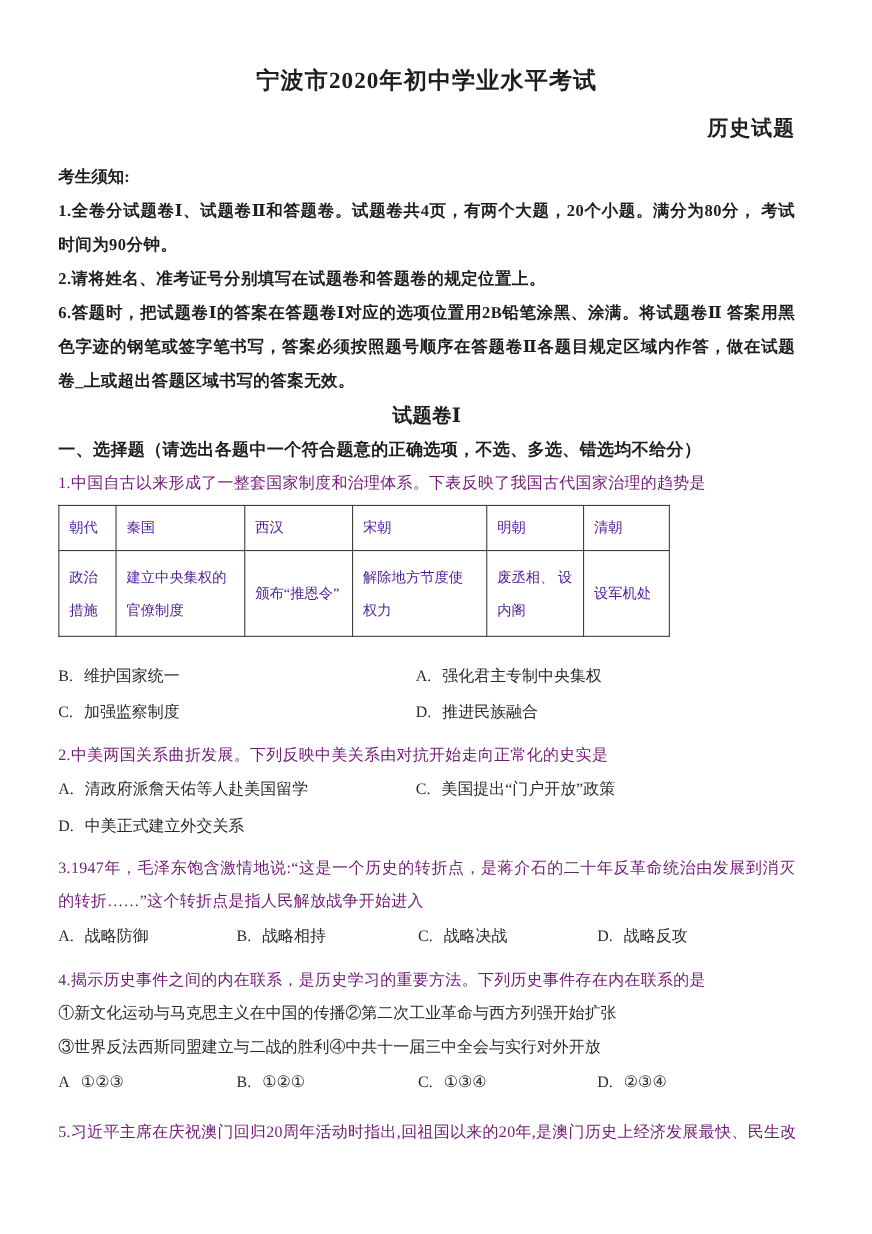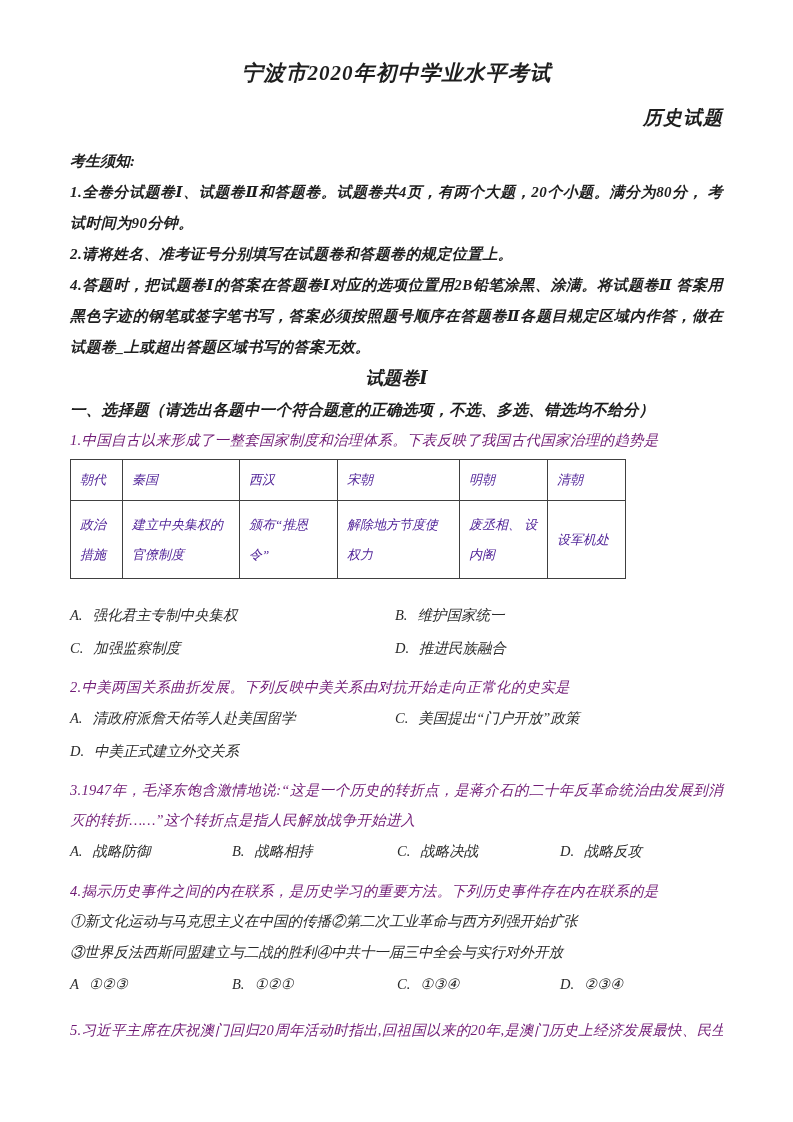--- a/index.html
+++ b/index.html
@@ -7,21 +7,21 @@
   .page {
     position: relative;
     width: 793px;
     height: 1122px;
     margin: 0 auto;
     background: #ffffff;
     font-family: "Liberation Serif", "DejaVu Serif", serif;
     color: #1e1e1e;
     overflow: hidden;
   }
-  .content { padding: 58px 70px 0 70px; font-style: italic; }
+  .content { padding: 58px 70px 0 53px; }
 
   .doc-title {
     font-size: 21px;
     font-weight: bold;
     text-align: center;
     letter-spacing: 1px;
     line-height: 30px;
   }
   .doc-subtitle {
     font-size: 19px;
@@ -123,21 +123,21 @@
 <div class="page">
   <div class="content">
 
     <div class="doc-title">宁波市2020年初中学业水平考试</div>
     <div class="doc-subtitle">历史试题</div>
 
     <div class="notices">
       <div class="notice-heading">考生须知:</div>
       <div class="notice">1.全卷分试题卷Ⅰ、试题卷Ⅱ和答题卷。试题卷共4页，有两个大题，20个小题。满分为80分， 考试时间为90分钟。</div>
       <div class="notice">2.请将姓名、准考证号分别填写在试题卷和答题卷的规定位置上。</div>
-      <div class="notice">4.答题时，把试题卷Ⅰ的答案在答题卷Ⅰ对应的选项位置用2B铅笔涂黑、涂满。将试题卷Ⅱ 答案用黑色字迹的钢笔或签字笔书写，答案必须按照题号顺序在答题卷Ⅱ各题目规定区域内作答，做在试题卷_上或超出答题区域书写的答案无效。</div>
+      <div class="notice">6.答题时，把试题卷Ⅰ的答案在答题卷Ⅰ对应的选项位置用2B铅笔涂黑、涂满。将试题卷Ⅱ 答案用黑色字迹的钢笔或签字笔书写，答案必须按照题号顺序在答题卷Ⅱ各题目规定区域内作答，做在试题卷_上或超出答题区域书写的答案无效。</div>
     </div>
 
     <div class="section-title">试题卷Ⅰ</div>
     <div class="part-heading">一、选择题（请选出各题中一个符合题意的正确选项，不选、多选、错选均不给分）</div>
 
     <div>
       <div class="stem">1.中国自古以来形成了一整套国家制度和治理体系。下表反映了我国古代国家治理的趋势是</div>
       <table class="q-table">
         <colgroup>
           <col style="width:52px">
@@ -160,22 +160,22 @@
           <td>政治措施</td>
           <td>建立中央集权的官僚制度</td>
           <td>颁布“推恩令”</td>
           <td>解除地方节度使权力</td>
           <td>废丞相、 设内阁</td>
           <td>设军机处</td>
         </tr>
       </tbody>
         </table>
       <div class="opts-2col">
+        <div><span class="opt-label">B.</span><span>维护国家统一</span></div>
         <div><span class="opt-label">A.</span><span>强化君主专制中央集权</span></div>
-        <div><span class="opt-label">B.</span><span>维护国家统一</span></div>
         <div><span class="opt-label">C.</span><span>加强监察制度</span></div>
         <div><span class="opt-label">D.</span><span>推进民族融合</span></div>
       </div>
     </div>
 
     <div class="q-block">
       <div class="stem">2.中美两国关系曲折发展。下列反映中美关系由对抗开始走向正常化的史实是</div>
       <div class="opts-2col">
         <div><span class="opt-label">A.</span><span>清政府派詹天佑等人赴美国留学</span></div>
         <div><span class="opt-label">C.</span><span>美国提出“门户开放”政策</span></div>

